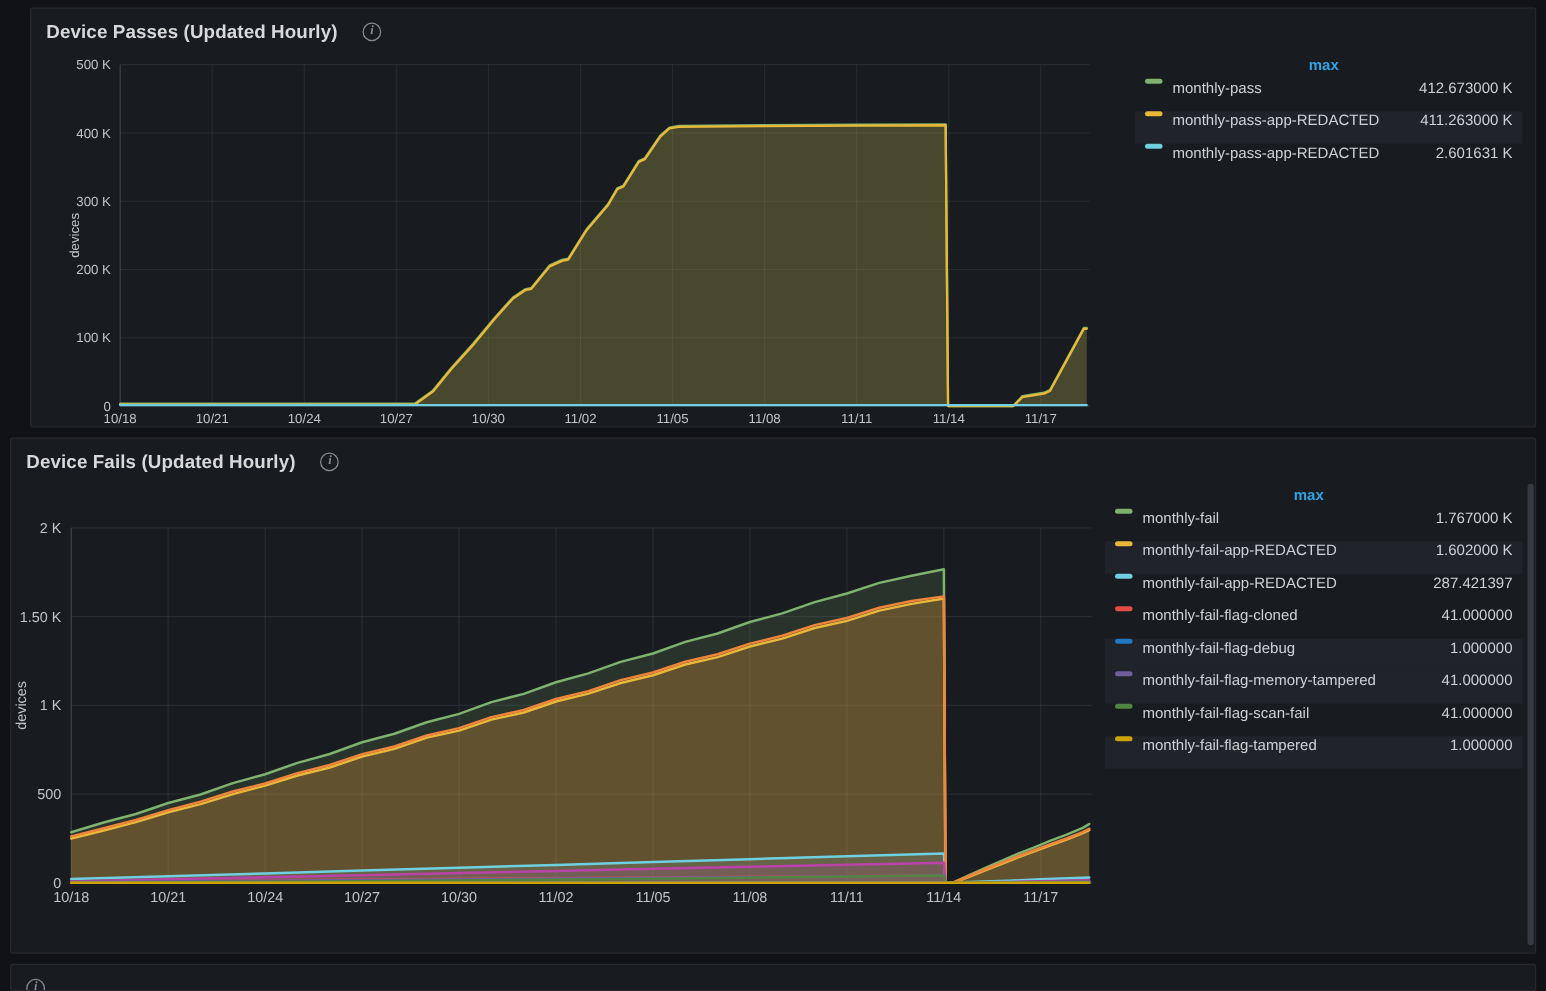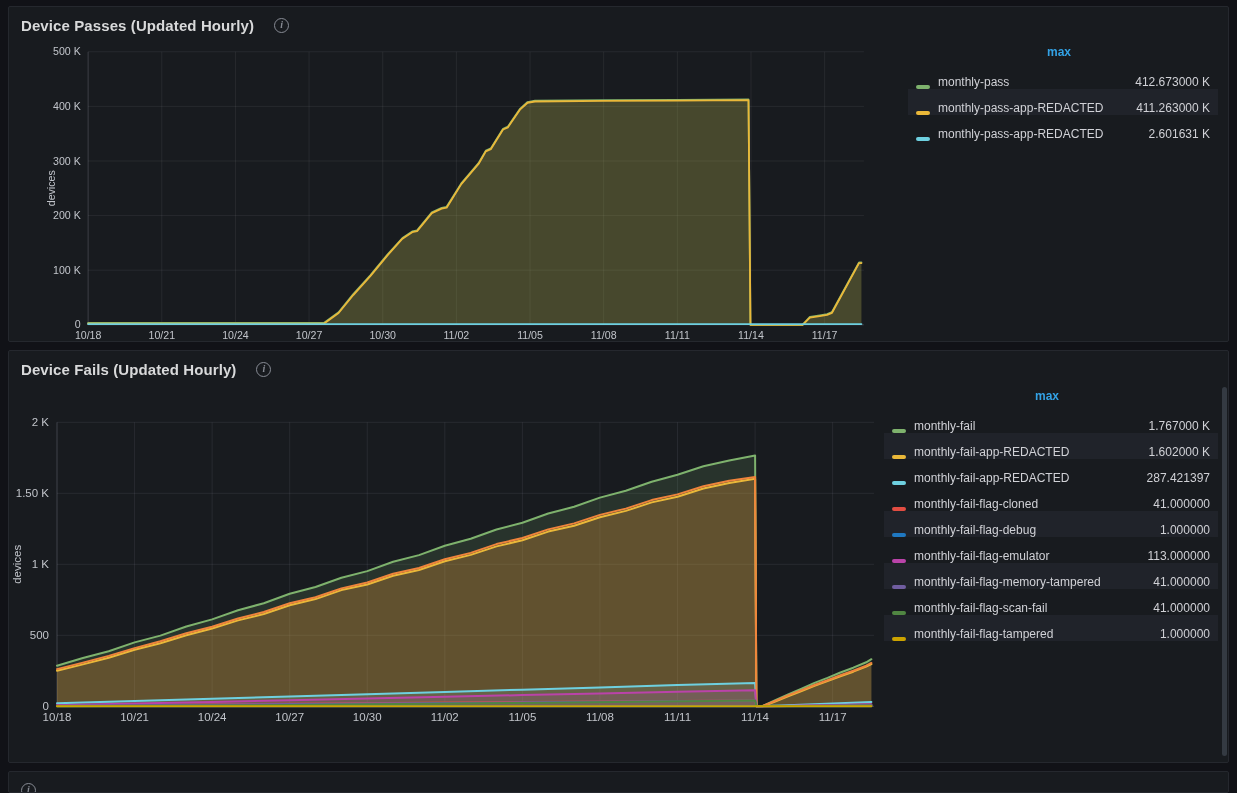--- a/index.html
+++ b/index.html
@@ -10,21 +10,21 @@
     padding:6px 8px 0 8px;
     display:flex; flex-direction:column; gap:8px;
   }
   .panel {
     background:#181b1f;
     border:1px solid #25282e;
     border-radius:2px;
     position:relative;
     overflow:hidden;
   }
-  #panel-device-passes { height:362px; }
+  #panel-device-passes { height:362px;margin-left:16px; }
   #panel-device-fails  { height:444px; }
   #panel-request-passes{ flex:1; min-height:22px; }
   .panel-header {
     height:30px;
     display:flex; align-items:center;
     padding:6px 12px 0 12px;
     gap:20px;
   }
   .panel-title {
     font-size:15px; font-weight:700; color:#d8d9da; letter-spacing:.1px;
@@ -45,21 +45,21 @@
     font-size:12px; color:#d0d1d6;
     position:relative; overflow:hidden;
   }
   #panel-device-passes .legend { width:320px; }
   #panel-device-fails  .legend { width:344px; }
   .legend-header {
     text-align:center; color:#33a2e5; font-weight:700;
     padding:0 8px 4px 0; font-size:12px; cursor:pointer;
   }
   .legend-row {
-    display:flex; align-items:flex-end; height:26px;
+    display:flex; align-items:flex-start; height:26px;
     padding:0 8px; gap:8px; cursor:pointer;
   }
   .legend-row.striped { background:#20232a; }
   .swatch { width:14px; height:4px; border-radius:2px; flex:0 0 14px; }
   .legend-label { flex:1; white-space:nowrap; overflow:hidden; }
   .legend-value { text-align:right; font-variant-numeric:tabular-nums; white-space:nowrap; }
   .legend-scrollbar {
     position:absolute; right:1px; top:6px; bottom:6px; width:5px;
     background:#343a42; border-radius:3px;
   }
@@ -225,25 +225,20 @@
         <div class="legend-row">
           <span class="swatch" style="background: rgb(226, 77, 66);"></span>
           <span class="legend-label">monthly-fail-flag-cloned</span>
           <span class="legend-value">41.000000</span>
         </div>
         <div class="legend-row striped">
           <span class="swatch" style="background: rgb(31, 120, 193);"></span>
           <span class="legend-label">monthly-fail-flag-debug</span>
           <span class="legend-value">1.000000</span>
         </div>
-        <div class="legend-row">
-          <span class="swatch" style="background: rgb(186, 67, 169);"></span>
-          <span class="legend-label">monthly-fail-flag-emulator</span>
-          <span class="legend-value">113.000000</span>
-        </div>
         <div class="legend-row striped">
           <span class="swatch" style="background: rgb(112, 93, 160);"></span>
           <span class="legend-label">monthly-fail-flag-memory-tampered</span>
           <span class="legend-value">41.000000</span>
         </div>
         <div class="legend-row">
           <span class="swatch" style="background: rgb(80, 134, 66);"></span>
           <span class="legend-label">monthly-fail-flag-scan-fail</span>
           <span class="legend-value">41.000000</span>
         </div>

